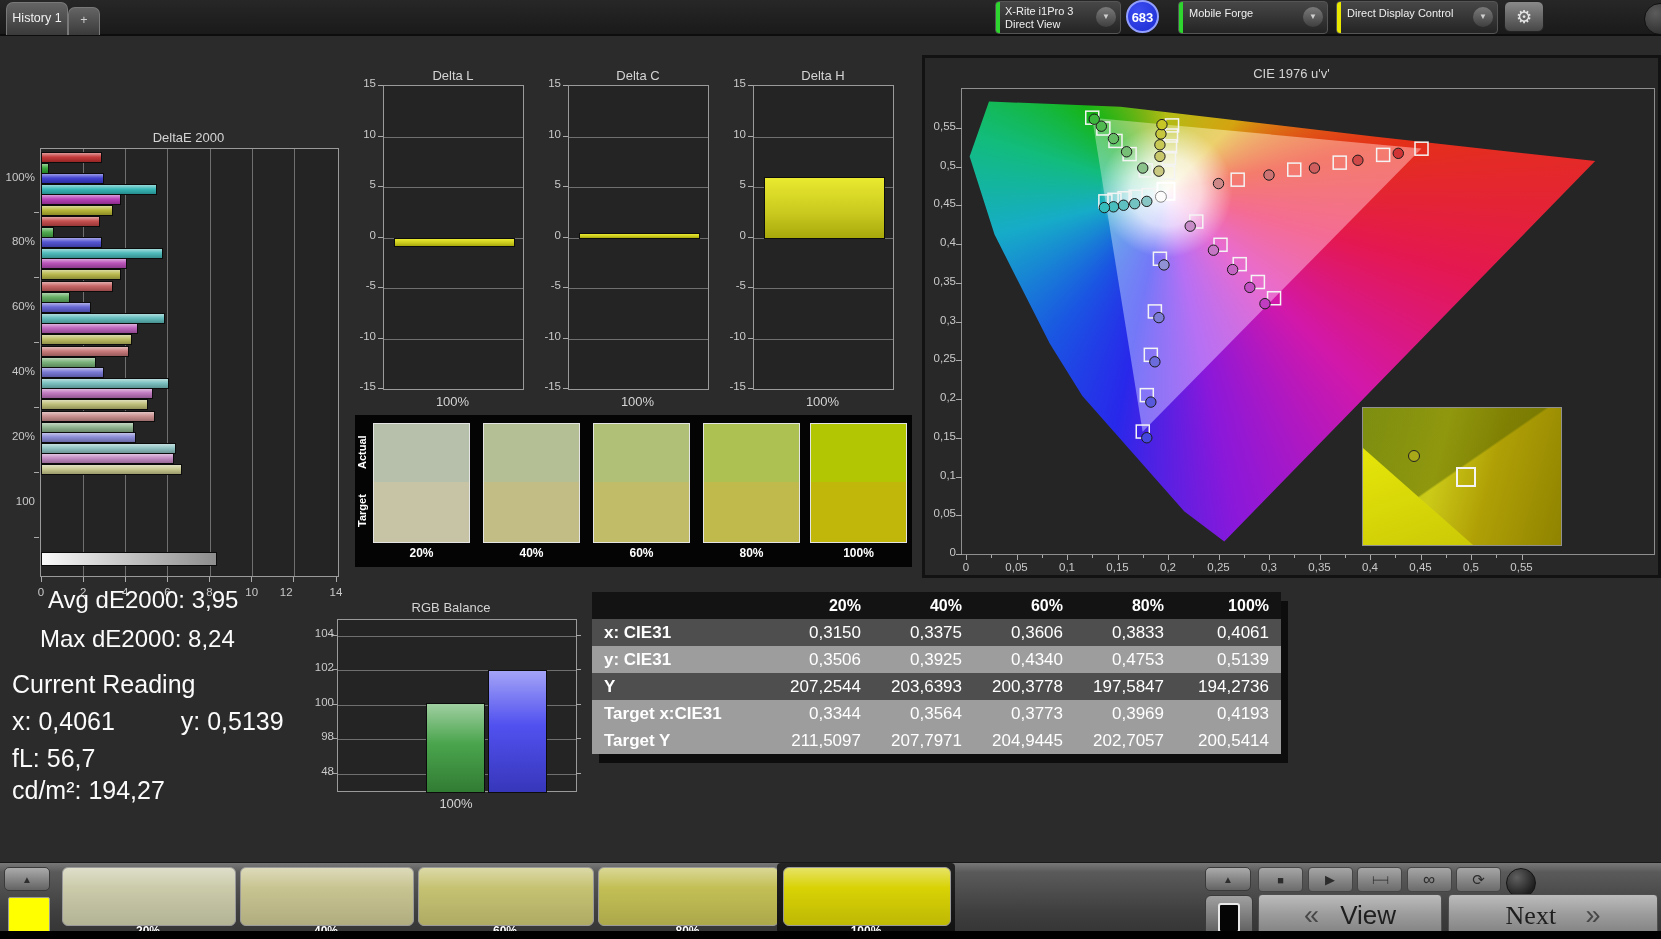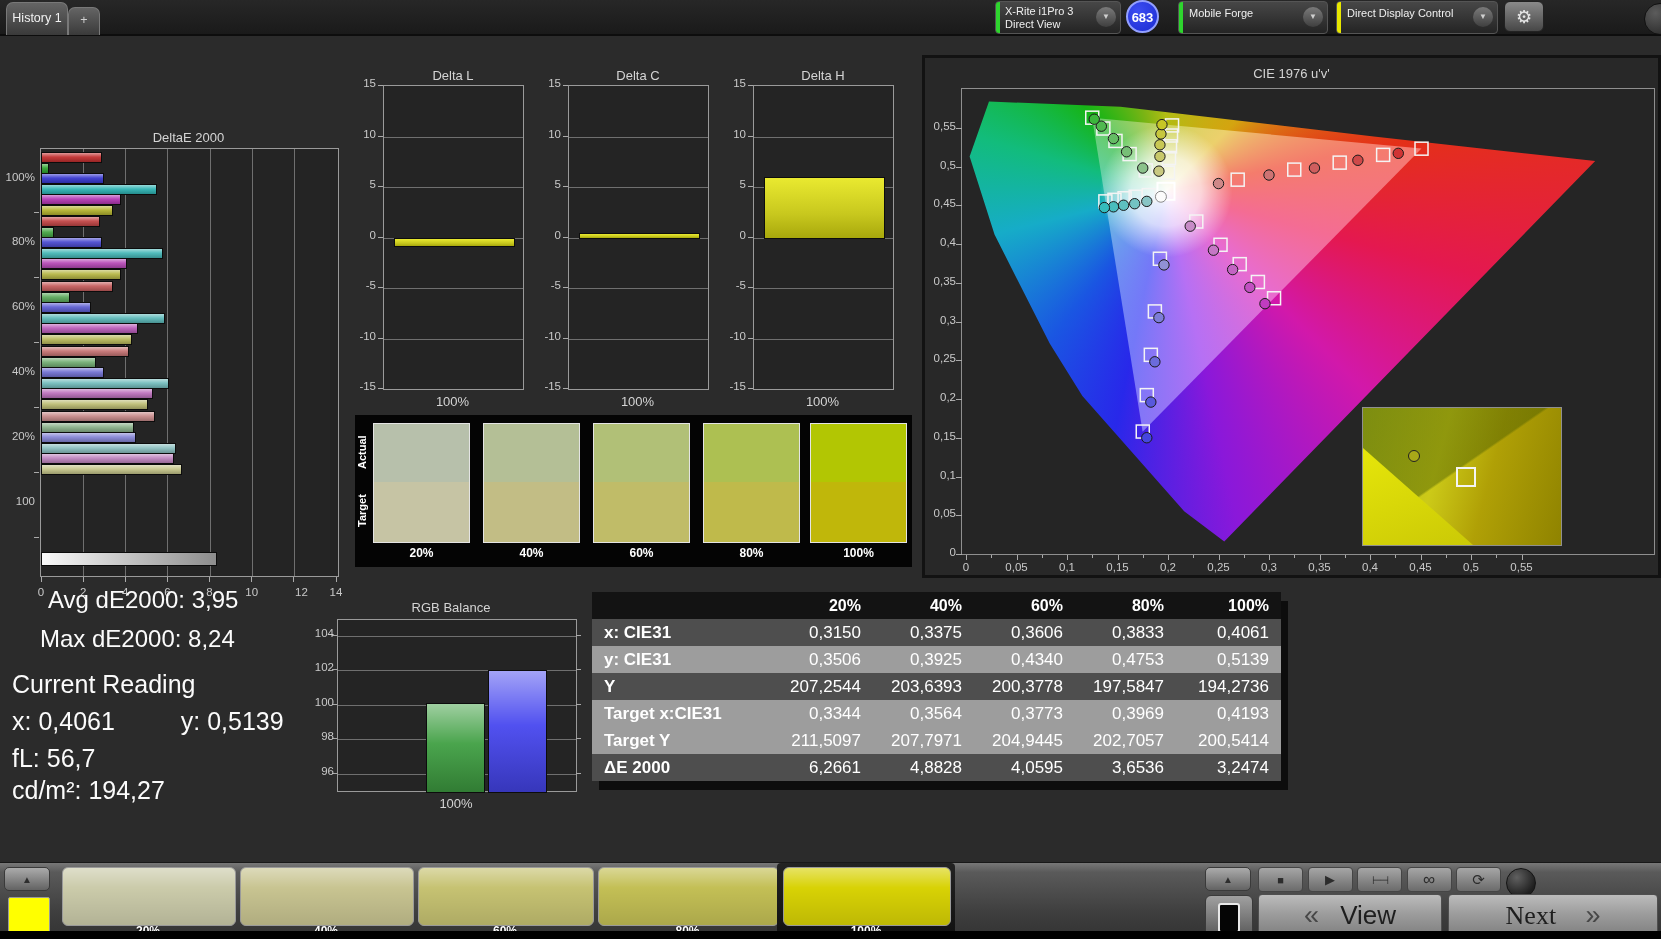--- a/index.html
+++ b/index.html
@@ -128,21 +128,21 @@
         <div class="dash" style="position: absolute; left: 125.929px; top: 428px; width: 1px; height: 5px;"></div>
         <div class="tick" style="position: absolute; left: 112.429px; top: 437px; width: 28px; text-align: center;">6</div>
         <div class="grid" style="position: absolute; left: 168.571px; top: 0px; width: 1px; height: 427px;"></div>
         <div class="dash" style="position: absolute; left: 168.071px; top: 428px; width: 1px; height: 5px;"></div>
         <div class="tick" style="position: absolute; left: 154.571px; top: 437px; width: 28px; text-align: center;">8</div>
         <div class="grid" style="position: absolute; left: 210.714px; top: 0px; width: 1px; height: 427px;"></div>
         <div class="dash" style="position: absolute; left: 210.214px; top: 428px; width: 1px; height: 5px;"></div>
         <div class="tick" style="position: absolute; left: 196.714px; top: 437px; width: 28px; text-align: center;">10</div>
         <div class="grid" style="position: absolute; left: 252.857px; top: 0px; width: 1px; height: 427px;"></div>
         <div class="dash" style="position: absolute; left: 252.357px; top: 428px; width: 1px; height: 5px;"></div>
-        <div class="tick" style="position: absolute; left: 238.857px; top: 437px; width: 28px; text-align: right;">12</div>
+        <div class="tick" style="position: absolute; left: 238.857px; top: 437px; width: 28px; text-align: left;">12</div>
         <div class="dash" style="position: absolute; left: 294.5px; top: 428px; width: 1px; height: 5px;"></div>
         <div class="tick" style="position: absolute; left: 281px; top: 437px; width: 28px; text-align: center;">14</div>
         <div class="bar3d" style="position: absolute; left: 0px; top: 3px; width: 59px; height: 9px; background-color: rgb(194, 47, 47);"></div>
         <div class="bar3d" style="position: absolute; left: 0px; top: 13.5px; width: 6.32143px; height: 9px; background-color: rgb(47, 163, 47);"></div>
         <div class="bar3d" style="position: absolute; left: 0px; top: 24px; width: 61.1071px; height: 9px; background-color: rgb(56, 56, 207);"></div>
         <div class="bar3d" style="position: absolute; left: 0px; top: 34.5px; width: 113.786px; height: 9px; background-color: rgb(47, 180, 180);"></div>
         <div class="bar3d" style="position: absolute; left: 0px; top: 45px; width: 77.9643px; height: 9px; background-color: rgb(180, 56, 180);"></div>
         <div class="bar3d" style="position: absolute; left: 0px; top: 55.5px; width: 69.5357px; height: 9px; background-color: rgb(180, 180, 47);"></div>
         <div class="bar3d" style="position: absolute; left: 0px; top: 67px; width: 56.8929px; height: 9px; background-color: rgb(195, 70, 70);"></div>
         <div class="bar3d" style="position: absolute; left: 0px; top: 77.5px; width: 10.5357px; height: 9px; background-color: rgb(70, 166, 70);"></div>
@@ -461,21 +461,21 @@
       <div class="dash" style="position: absolute; left: 246px; top: 71.0909px; width: 5px; height: 1px;"></div>
       <div class="tick" style="position: absolute; left: -24px; top: 63.0909px; width: 28px; text-align: right;">102</div>
       <div class="dash" style="position: absolute; left: 2px; top: 105.636px; width: 5px; height: 1px;"></div>
       <div class="dash" style="position: absolute; left: 246px; top: 105.636px; width: 5px; height: 1px;"></div>
       <div class="tick" style="position: absolute; left: -24px; top: 97.6364px; width: 28px; text-align: right;">100</div>
       <div class="dash" style="position: absolute; left: 2px; top: 140.182px; width: 5px; height: 1px;"></div>
       <div class="dash" style="position: absolute; left: 246px; top: 140.182px; width: 5px; height: 1px;"></div>
       <div class="tick" style="position: absolute; left: -24px; top: 132.182px; width: 28px; text-align: right;">98</div>
       <div class="dash" style="position: absolute; left: 2px; top: 174.727px; width: 5px; height: 1px;"></div>
       <div class="dash" style="position: absolute; left: 246px; top: 174.727px; width: 5px; height: 1px;"></div>
-      <div class="tick" style="position: absolute; left: -24px; top: 166.727px; width: 28px; text-align: right;">96</div>
+      <div class="tick" style="position: absolute; left: -24px; top: 166.727px; width: 28px; text-align: right;">48</div>
       <div class="ct" style="position: absolute; left: 7px; top: 198px; width: 238px;">100%</div>
     </div>
 
   <div id="results-table">
       <div class="trow">
         <div class="th"></div>
         <div class="th">20%</div>
         <div class="th">40%</div>
         <div class="th">60%</div>
         <div class="th">80%</div>
@@ -513,28 +513,20 @@
         <div class="tv">0,3969</div>
         <div class="tv">0,4193</div>
       </div>
       <div class="trow" style="background: rgb(157, 157, 157);">
         <div class="tl">Target Y</div>
         <div class="tv">211,5097</div>
         <div class="tv">207,7971</div>
         <div class="tv">204,9445</div>
         <div class="tv">202,7057</div>
         <div class="tv">200,5414</div>
-      </div>
-      <div class="trow" style="background: rgb(78, 78, 78);">
-        <div class="tl">ΔE 2000</div>
-        <div class="tv">6,2661</div>
-        <div class="tv">4,8828</div>
-        <div class="tv">4,0595</div>
-        <div class="tv">3,6536</div>
-        <div class="tv">3,2474</div>
       </div>
     </div>
 
   <div id="bottombar">
     <div class="minibtn" style="left:4px;top:4px;"><span>▲</span></div>
     <div class="abs" style="left:8px;top:34px;width:40px;height:40px;background:#ffff00;border:1px solid #9a9a9a;border-radius:2px;"></div>
     <div id="bb-swatches" class="abs" style="left:0;top:0;width:100%;height:100%;">
         <div style="position: absolute; left: 62px; top: 0px; width: 172px; height: 77px;">
           <div style="position: absolute; left: 0px; top: 4px; width: 172px; height: 57px; background-color: rgb(203, 203, 170); border-radius: 6px; border: 1px solid rgb(154, 154, 154); background-image: linear-gradient(rgba(255, 255, 255, 0.38), rgba(255, 255, 255, 0) 35%, rgba(0, 0, 0, 0.12));"></div>
           <div style="position: absolute; left: 0px; top: 61px; width: 172px; text-align: center; font-size: 12px; font-weight: bold; color: rgb(255, 255, 255); text-shadow: rgb(0, 0, 0) 0px 1px 2px;">20%</div>

